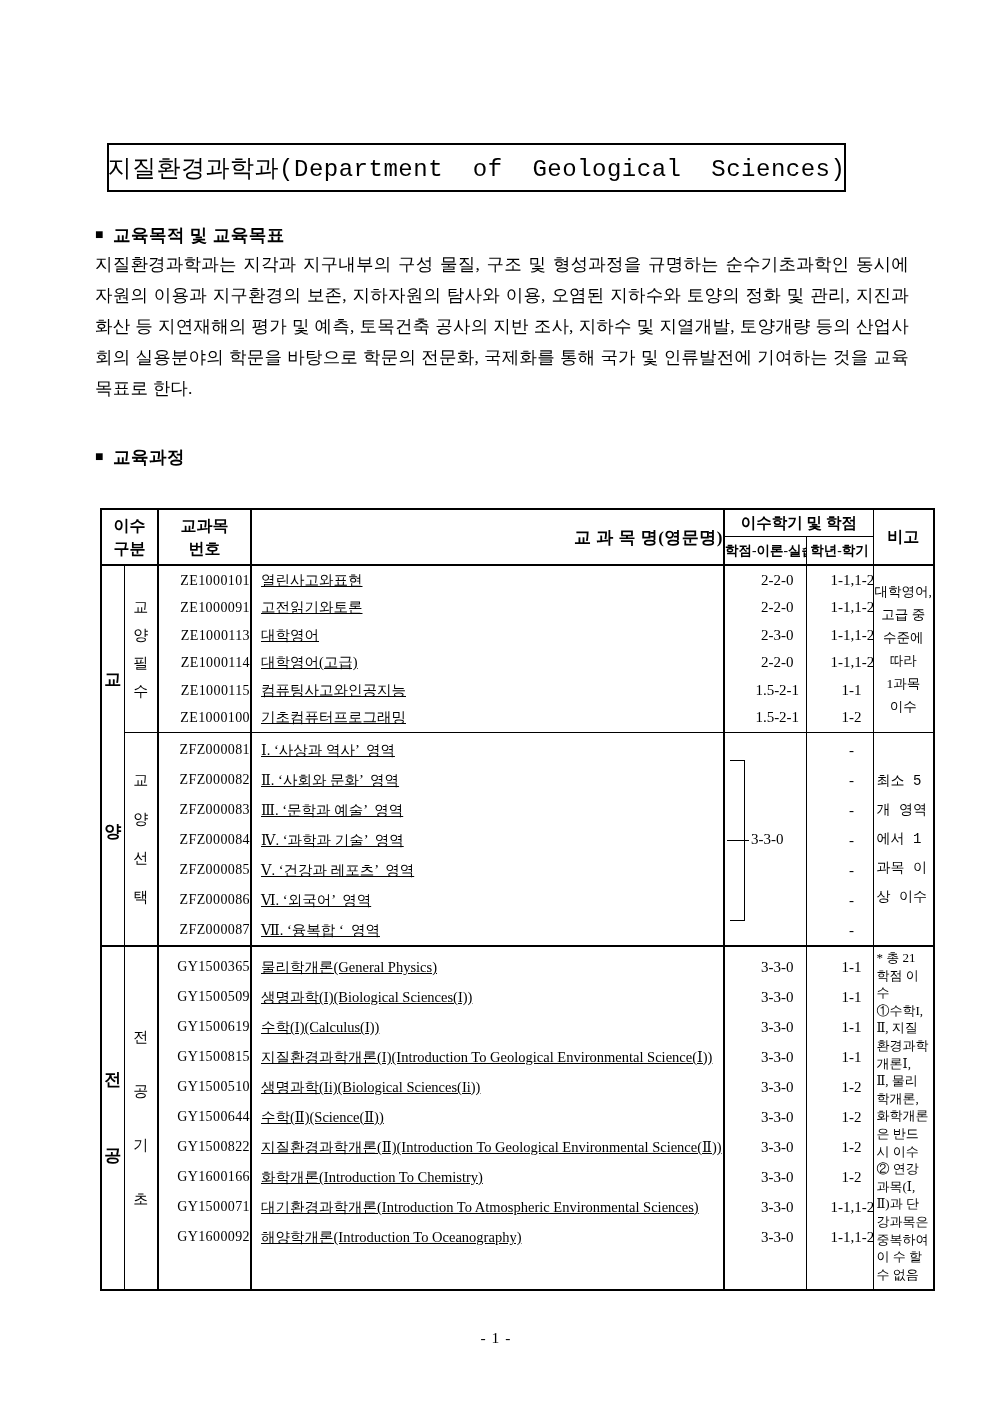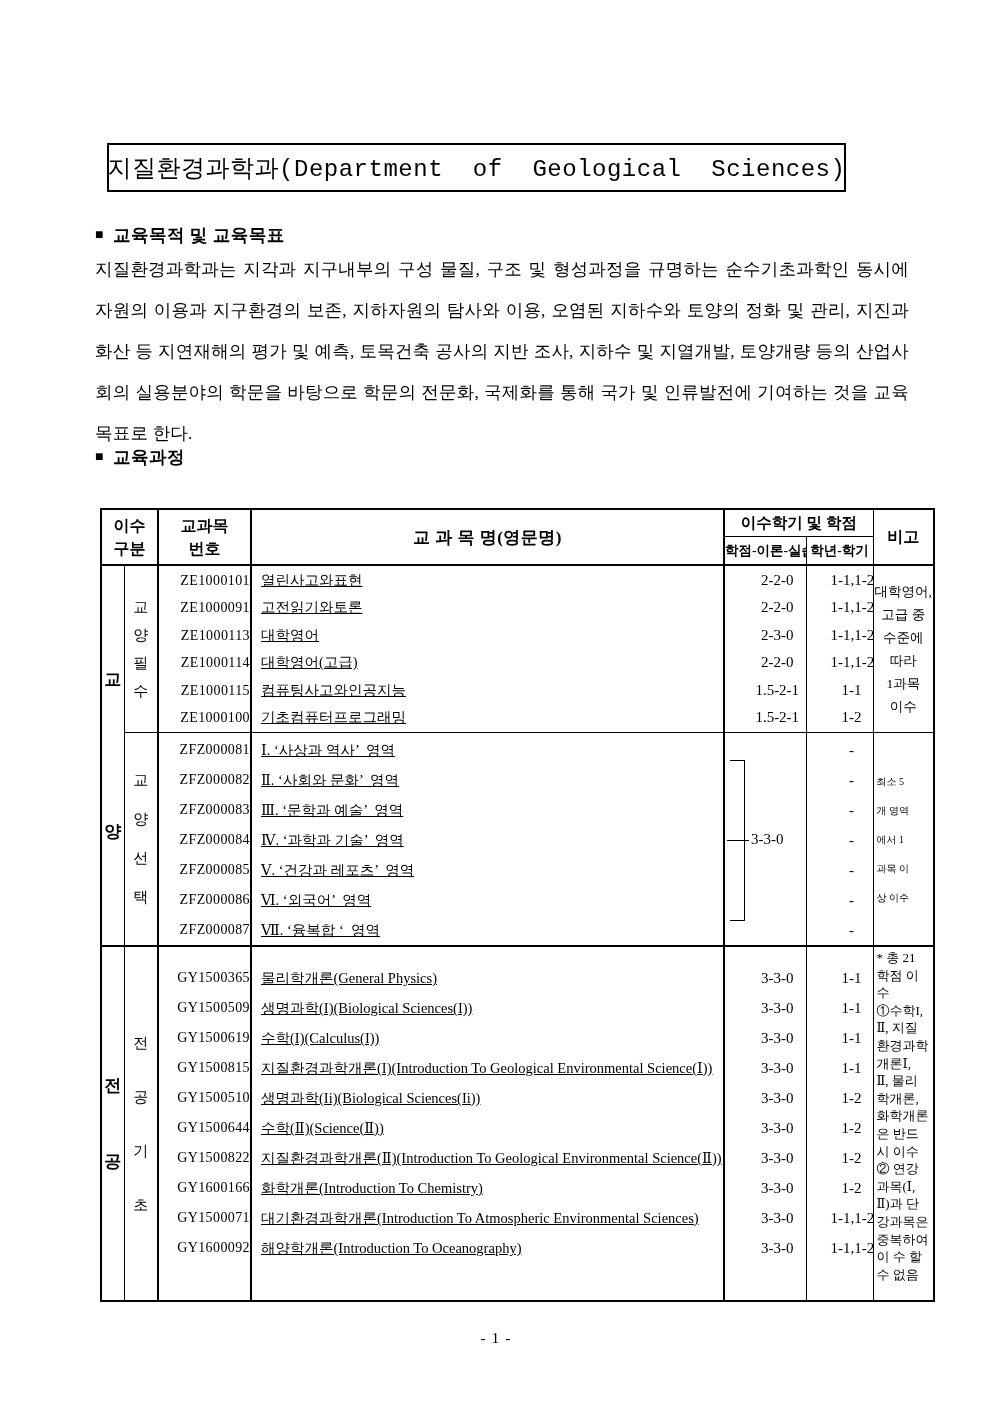--- a/index.html
+++ b/index.html
@@ -15,65 +15,65 @@
   }
   .sec-heading{
     position:absolute;left:95px;font-size:17.5px;font-weight:bold;
     display:flex;align-items:center;gap:9px;letter-spacing:0.5px;
   }
   .sec-heading .marker{font-size:14px;line-height:1;}
   #objective-heading{top:223px;}
   #curriculum-heading{top:445px;}
   .paragraph{
     position:absolute;left:95px;top:249px;width:814px;
-    font-size:17.5px;line-height:41px;text-align:justify;letter-spacing:0.2px;
+    font-size:17.5px;line-height:31px;text-align:justify;letter-spacing:0.2px;
   }
   
   table.curriculum{
     position:absolute;left:100px;top:508px;width:833px;
     border-collapse:collapse;table-layout:fixed;border:2.5px solid #000;
   }
   table.curriculum th, table.curriculum td{
     border:1.3px solid #000;padding:0;overflow:hidden;
   }
   thead th{font-weight:bold;vertical-align:middle;text-align:center;white-space:pre-line;}
   .hr1 th{height:26px;font-size:15.5px;}
   .hr2 th{height:27px;}
   th.twoline{font-size:16px;line-height:23px;}
-  th.bigname{font-size:17px;letter-spacing:0.5px;}
+  th.bigname{font-size:17px;letter-spacing:0.5px;text-align:right;}
   th.sub{font-size:13.5px;white-space:pre;}
   th.remarkh{font-size:16px;}
   .hb{border-bottom-width:2.2px !important;}
   .v-thick-r{border-right-width:2.4px !important;}
   .v-med-r{border-right-width:2px !important;}
   tr.g2 td{border-top-width:2px;}
   tr.g0>td{height:165px;}
   tr.g1>td{height:210px;}
   tr.g2>td{height:337px;}
   .cell-lines{vertical-align:top;}
   tr.g0 .line{height:27.4px;line-height:27.4px;}
   tr.g1 .line{height:30px;line-height:30px;}
   tr.g2 .line{height:30px;line-height:30px;}
   tr.g0 td.cell-lines{padding-top:1px;}
   tr.g1 td.cell-lines{padding-top:2px;}
-  tr.g2 td.cell-lines{padding-top:16px;}
+  tr.g2 td.cell-lines{padding-top:5px;}
   .codes .line{text-align:right;font-size:14px;letter-spacing:0.4px;white-space:pre;}
   .names{padding-left:9px !important;}
   .names .line{text-align:left;font-size:14.5px;white-space:pre;text-decoration:underline;}
   .credits .line,.sems .line{text-align:center;font-size:15px;white-space:pre;margin-left:24px;}
   .cat-main{white-space:pre-line;text-align:center;font-size:17px;font-weight:bold;vertical-align:middle;}
   .cat-main.gy{line-height:152px;}
   .cat-main.jg{line-height:76px;}
   .cat-sub{white-space:pre-line;text-align:center;font-size:15px;vertical-align:middle;}
   .cat-sub.s0{line-height:28px;}
   .cat-sub.s1{line-height:39px;}
   .cat-sub.s2{line-height:54px;}
   .remark{white-space:pre-line;vertical-align:middle;}
   .remark.r0{font-size:13.5px;line-height:23px;text-align:center;}
-  .remark.r1{font-size:10px;line-height:29px;text-align:left;padding-left:3px !important;}
+  .remark.r1{font-size:14px;line-height:29px;text-align:left;padding-left:3px !important;font-family:Liberation Mono, monospace;}
   .remark.r2{font-size:13px;line-height:17.6px;text-align:left;vertical-align:top;padding:2px 1px 0 3px !important;}
   .credit-bracket{position:relative;}
   .bracket{
     position:absolute;left:5px;top:27px;bottom:24px;width:14px;
     border:1.5px solid #000;border-left:none;
   }
   .bracket-tick{position:absolute;left:2px;top:calc(50% + 1px);width:22px;border-top:1.5px solid #000;}
   .bracket-label{position:absolute;left:26px;top:50%;transform:translateY(-50%);font-size:15px;white-space:pre;}
   .page-number{
     position:absolute;left:0;top:1329px;width:992px;text-align:center;

